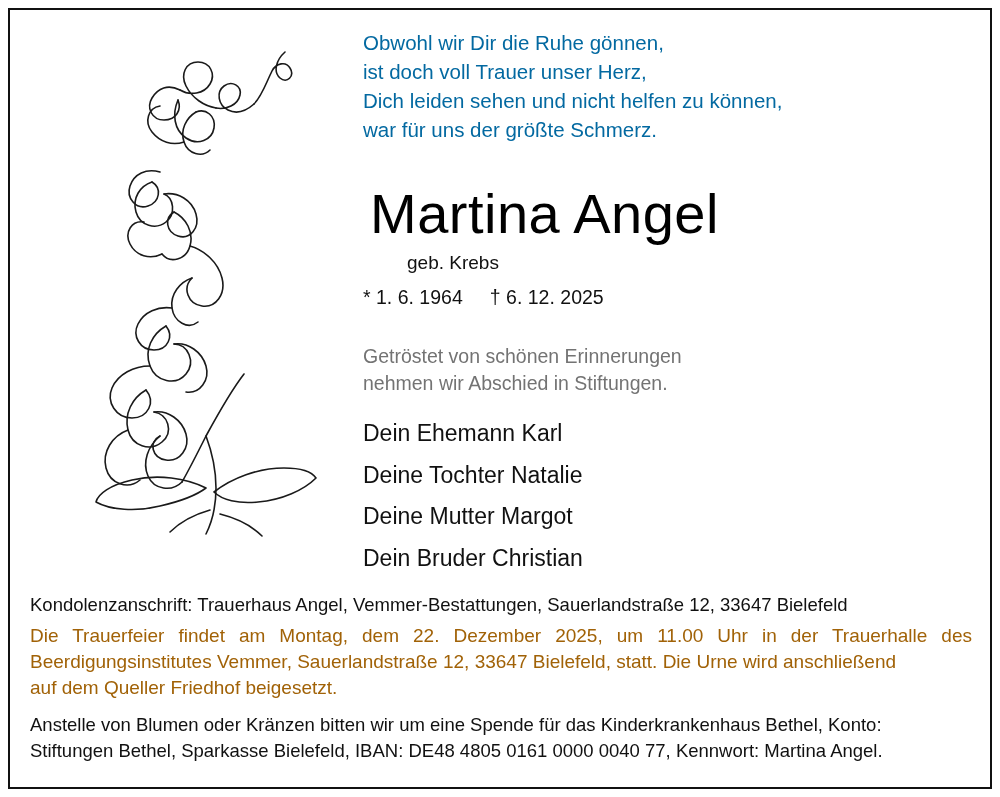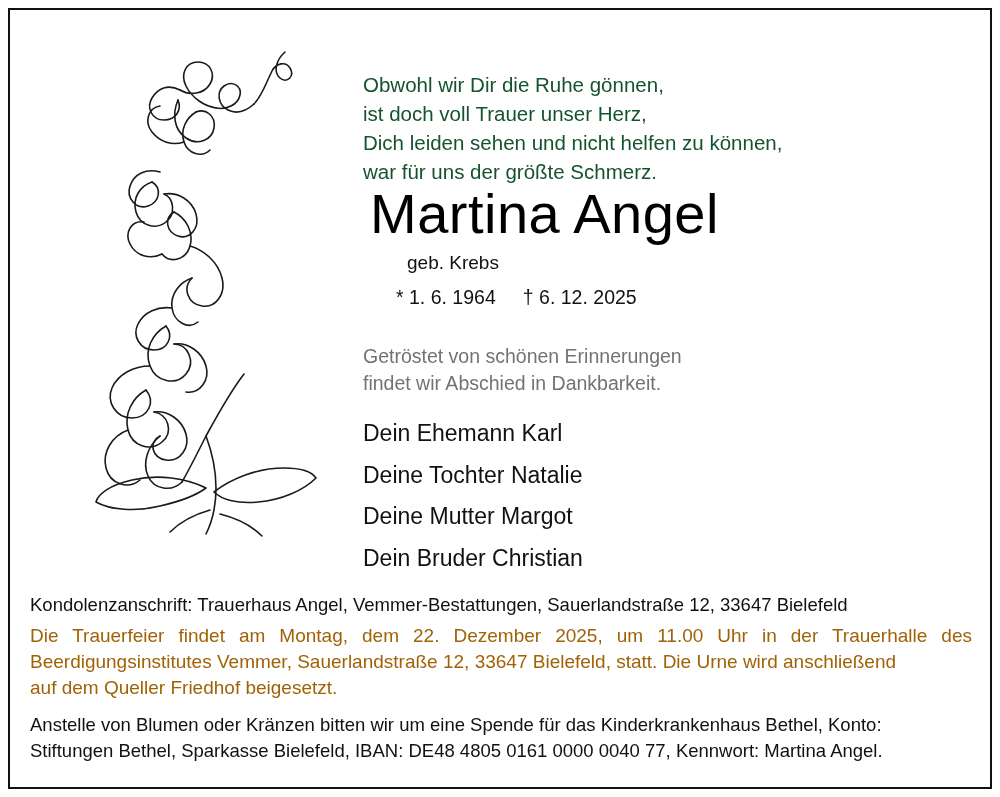--- a/index.html
+++ b/index.html
@@ -37,22 +37,21 @@
   }
 
   
   .verse {
     position: absolute;
     left: 363px;
     top: 28px;
     width: 600px;
     font-size: 20.5px;
     line-height: 29px;
-    color: #14532d;
-    margin-top: 42px;
+    color: #0369a1;
   }
   .verse div { white-space: pre; }
 
   
   .name {
     position: absolute;
     left: 370px;
     top: 188px;
     font-size: 56px;
     line-height: 52px;
@@ -67,21 +66,20 @@
     color: #111111;
     margin-left: 44px;
   }
   .dates {
     position: absolute;
     left: 363px;
     top: 286px;
     font-size: 19.5px;
     color: #111111;
     white-space: pre;
-    margin-left: 33px;
   }
 
   
   .consolation {
     position: absolute;
     left: 363px;
     top: 343px;
     width: 600px;
     font-size: 19.5px;
     line-height: 27px;
@@ -192,21 +190,21 @@
     <div>Dich leiden sehen und nicht helfen zu können,</div>
     <div>war für uns der größte Schmerz.</div>
   </div>
 
   <div class="name">Martina Angel</div>
   <div class="maiden">geb. Krebs</div>
   <div class="dates">* 1. 6. 1964     † 6. 12. 2025</div>
 
   <div class="consolation">
     <div>Getröstet von schönen Erinnerungen</div>
-    <div>findet wir Abschied in Dankbarkeit.</div>
+    <div>nehmen wir Abschied in Stiftungen.</div>
   </div>
 
   <div class="family">
     <div>Dein Ehemann Karl</div>
     <div>Deine Tochter Natalie</div>
     <div>Deine Mutter Margot</div>
     <div>Dein Bruder Christian</div>
   </div>
 
   <div class="address">Kondolenzanschrift: Trauerhaus Angel, Vemmer-Bestattungen, Sauerlandstraße 12, 33647 Bielefeld</div>

